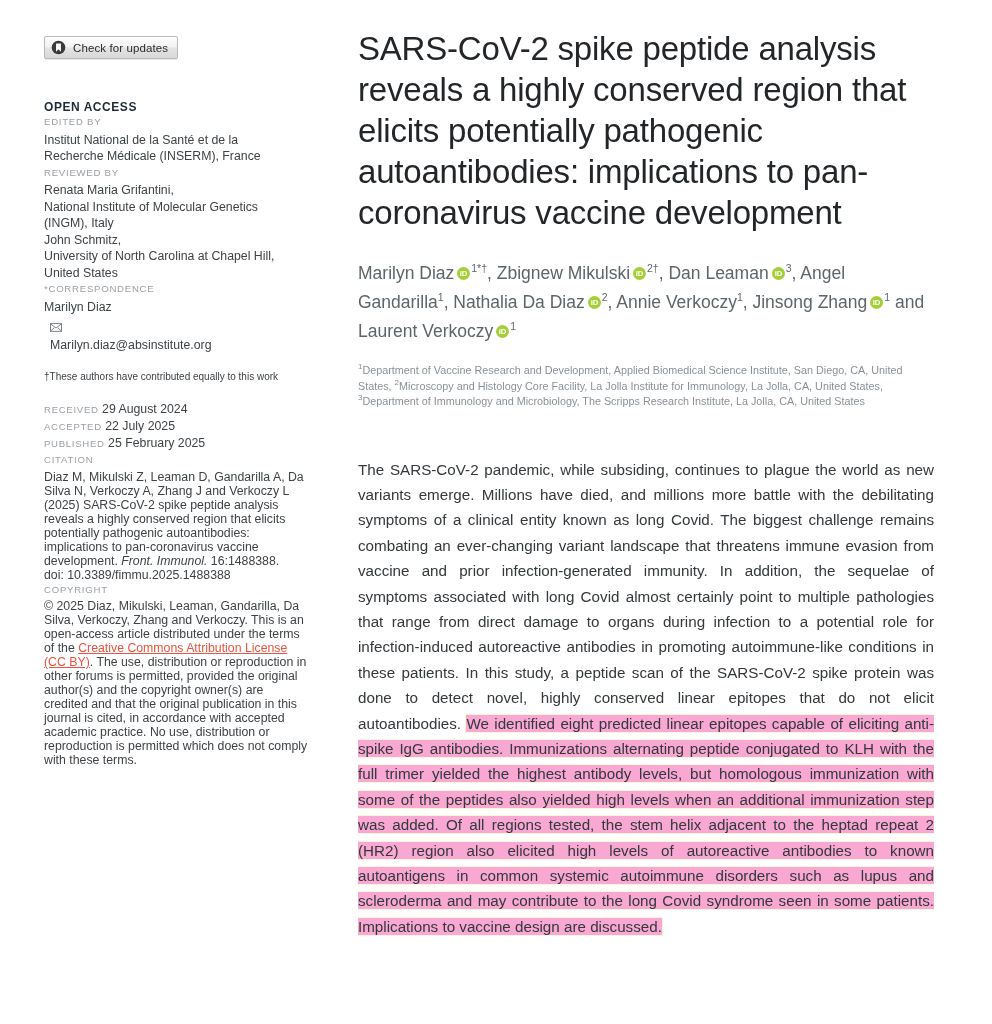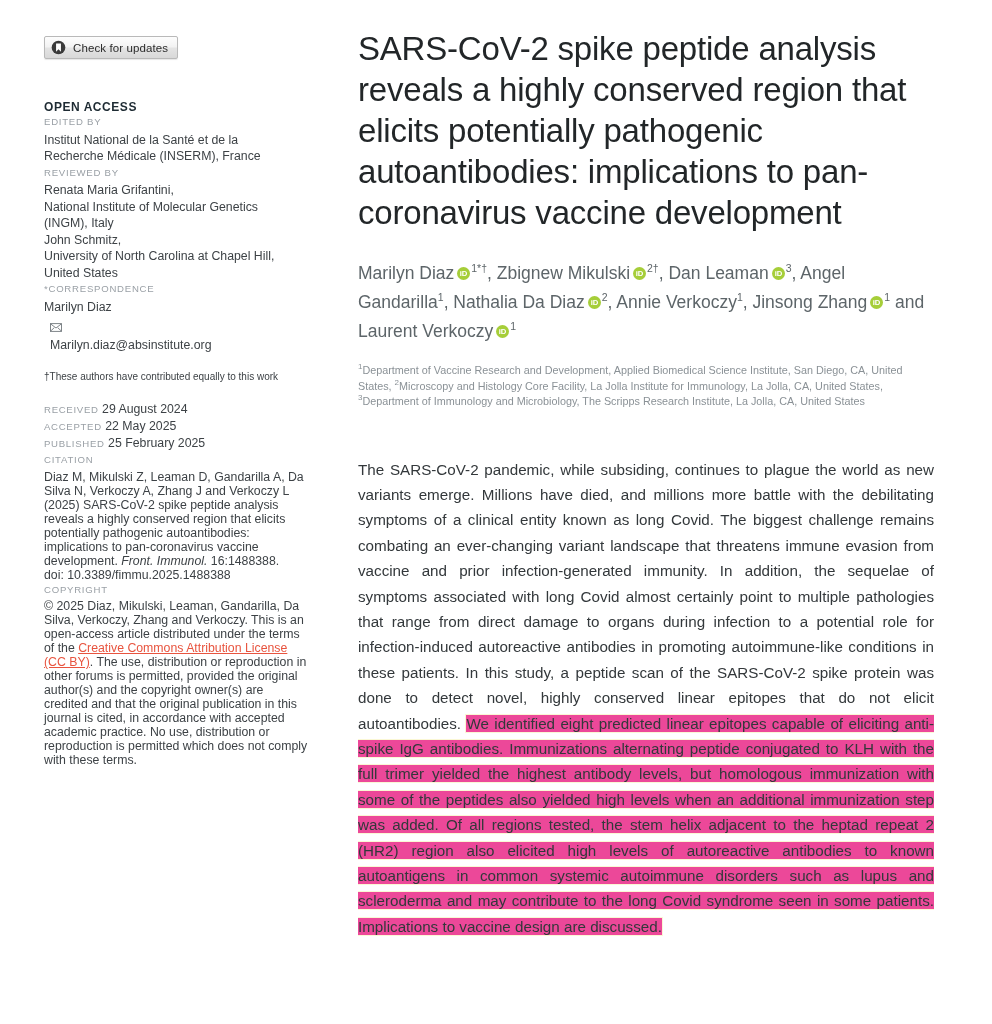--- a/index.html
+++ b/index.html
@@ -163,21 +163,21 @@
   .affiliations sup { font-size: 8px; vertical-align: super; line-height: 0; }
 
   .abstract {
     margin-top: 47px;
     font-size: 15.2px;
     line-height: 25.4px;
     color: #33383b;
     text-align: justify;
   }
   .hl {
-    background: #ec4899;
+    background: #f9a8d4;
     box-shadow: 0 0 0 1px #faf7d4;
   }
 </style>
 </head>
 <body>
 
 <div class="page">
 
   <div class="sidebar">
 
@@ -226,21 +226,21 @@
 
     <div class="equal-contrib">†These authors have contributed equally to this work</div>
 
     <div class="dates">
       <div>
         <span class="inline-label">RECEIVED</span>
         <span>29 August 2024</span>
       </div>
       <div>
         <span class="inline-label">ACCEPTED</span>
-        <span>22 May 2025</span>
+        <span>22 July 2025</span>
       </div>
       <div>
         <span class="inline-label">PUBLISHED</span>
         <span>25 February 2025</span>
       </div>
     </div>
 
     <div class="meta-block">
       <span class="meta-label">CITATION</span>
       <div class="citation-body">

